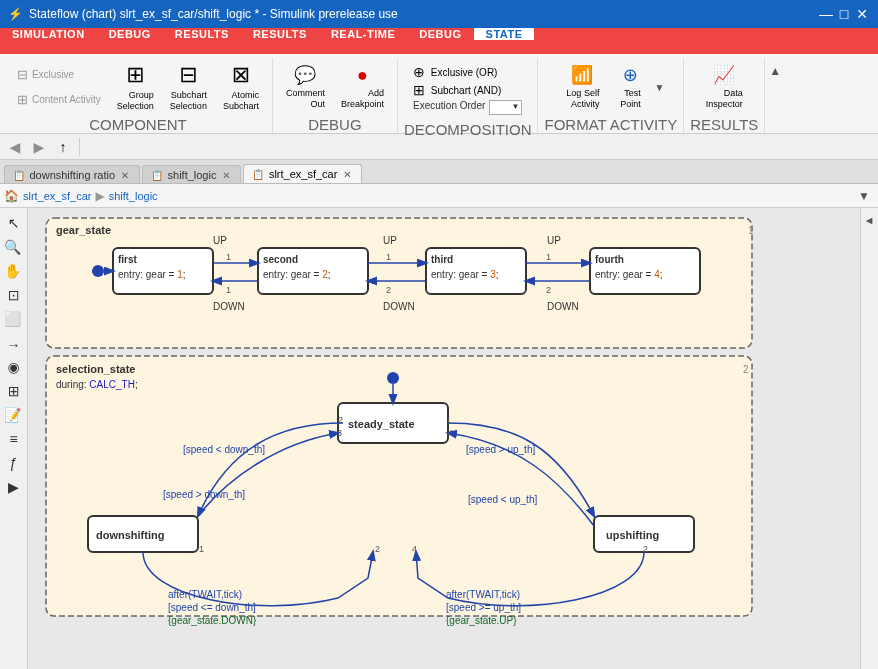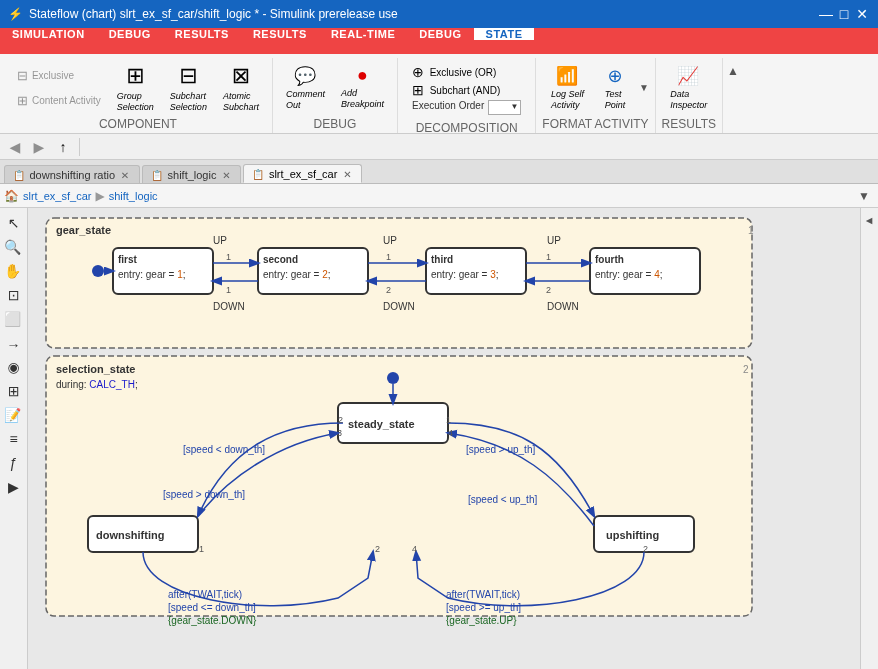--- a/index.html
+++ b/index.html
@@ -60,42 +60,42 @@
       min-width: 60px;
     }
     .ribbon-group:last-child { border-right: none; }
     .ribbon-group-buttons {
       display: flex;
       gap: 2px;
       flex: 1;
       align-items: center;
     }
     .ribbon-group-label {
-      font-size: 12px;
+      font-size: 15px;
       color: #666;
       margin-top: auto;
       padding-bottom: 2px;
       text-align: center;
       white-space: nowrap;
     }
     .ribbon-btn {
       display: flex;
       flex-direction: column;
       align-items: center;
       justify-content: center;
       padding: 4px 6px;
       cursor: pointer;
       border-radius: 3px;
       border: 1px solid transparent;
       background: transparent;
       min-width: 44px;
       height: 58px;
     }
     .ribbon-btn .btn-icon { font-size: 22px; margin-bottom: 2px; }
-    .ribbon-btn .btn-label { font-size: 9px; text-align: left; line-height: 1.2; white-space: nowrap; font-style: italic; }
+    .ribbon-btn .btn-label { font-size: 9px; text-align: right; line-height: 1.2; white-space: nowrap; }
     .ribbon-btn-small {
       display: flex;
       align-items: center;
       gap: 4px;
       padding: 3px 6px;
       cursor: pointer;
       border-radius: 3px;
       border: 1px solid transparent;
       background: transparent;
       font-size: 10px;

